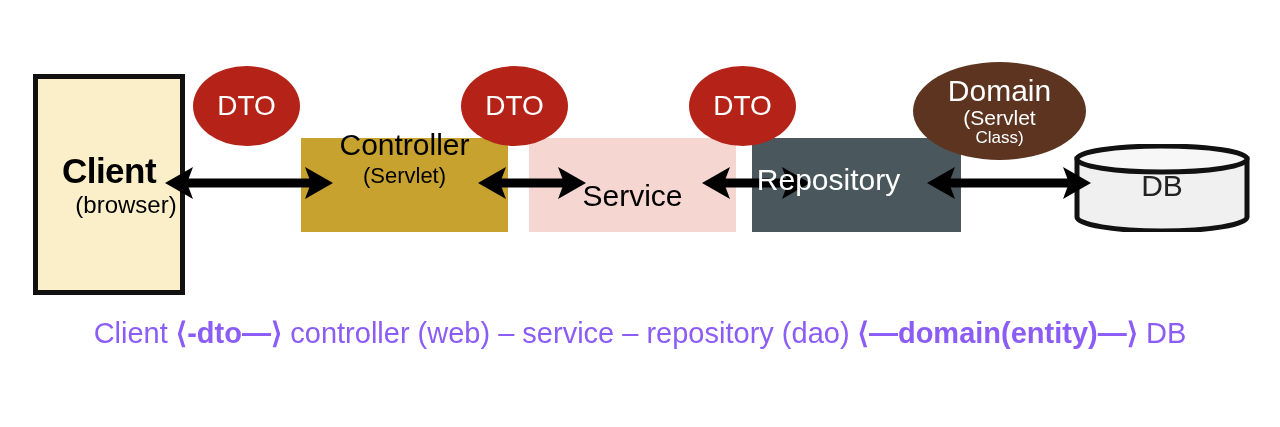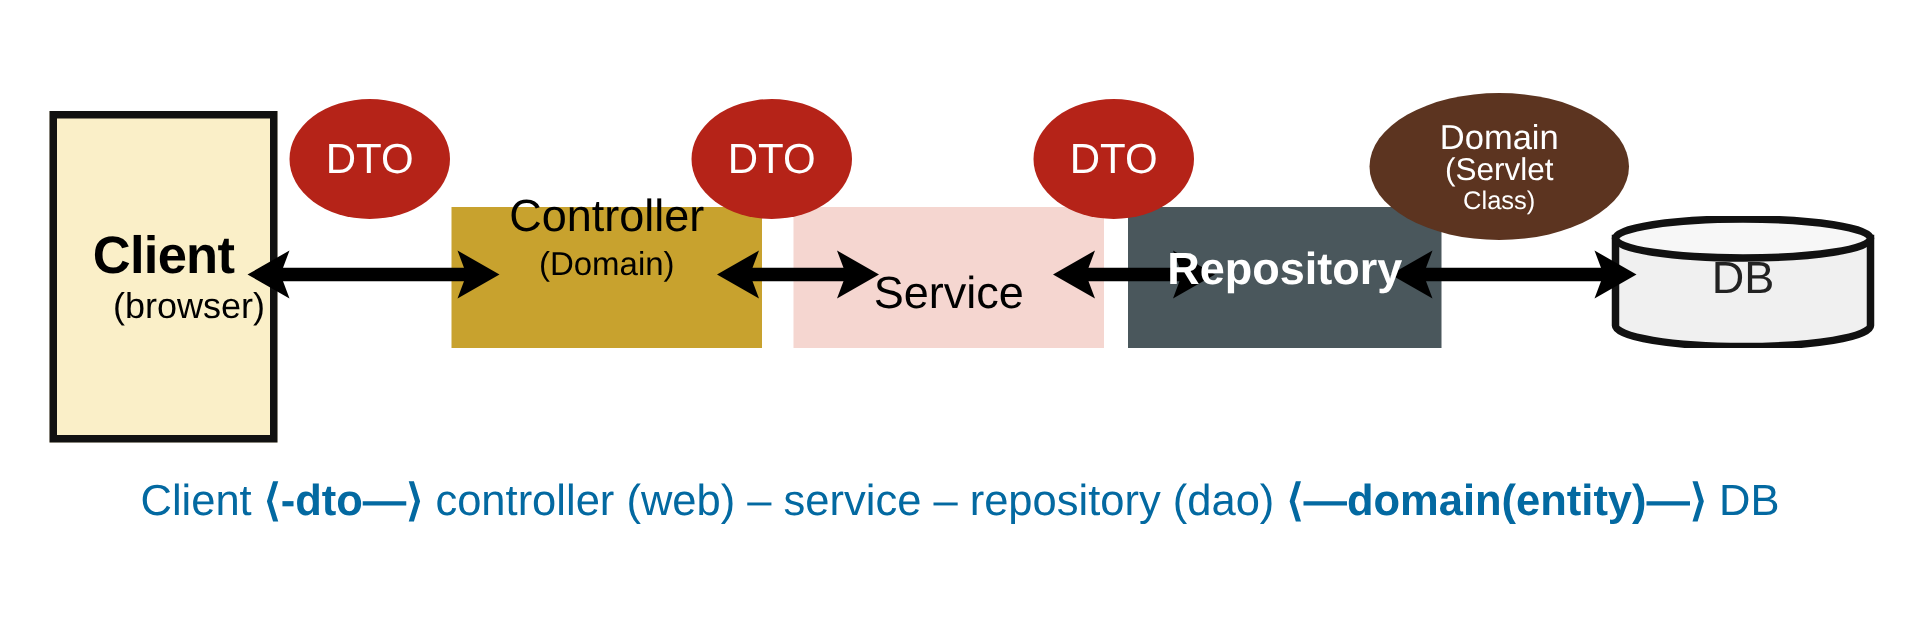--- a/index.html
+++ b/index.html
@@ -80,21 +80,21 @@
     line-height: 28px;
     white-space: nowrap;
   }
   #controller-label {
     left: 301px; top: 128px; width: 207px; color: #000000;
   }
   #service-label {
     left: 529px; top: 179px; width: 207px; color: #000000;
   }
   #repository-label {
-    left: 752px; top: 163px; width: 209px; color: #ffffff; font-weight: bold;
+    left: 724px; top: 163px; width: 209px; color: #ffffff;
   }
 
   
   #db-shape {
     position: absolute;
     left: 1073px;
     top: 144px;
     width: 178px;
     height: 88px;
     z-index: 4;
@@ -133,40 +133,40 @@
   #dto-3 { left: 689px; }
 
   #domain-ellipse {
     left: 913px;
     top: 62px;
     width: 173px;
     height: 98px;
     background: #5c3420;
     line-height: 1.05;
   }
-  #domain-ellipse .l1 { font-size: 23px; display: block; }
+  #domain-ellipse .l1 { font-size: 30px; display: block; }
   #domain-ellipse .l2 { font-size: 21px; display: block; }
   #domain-ellipse .l3 { font-size: 17px; display: block; }
 
   
   .arrow {
     position: absolute;
     z-index: 7;
     height: 44px;
   }
 
   
   #caption {
     position: absolute;
     left: 0;
     top: 316px;
     width: 1280px;
     text-align: center;
     font-size: 29px;
-    color: #0369a1;
+    color: #8b5cf6;
     white-space: nowrap;
   }
   #caption .bold {
     font-weight: bold;
   }
 </style>
 </head>
 <body>
 
 <div id="stage">
@@ -176,21 +176,21 @@
     <div class="l1">Client</div>
     <div class="l2">(browser)</div>
   </div>
 
   <div class="node layer-box" id="controller-box"></div>
   <div class="node layer-box" id="service-box"></div>
   <div class="node layer-box" id="repository-box"></div>
 
   <div class="layer-label" id="controller-label">
     <div class="l1">Controller</div>
-    <div class="l2">(Domain)</div>
+    <div class="l2">(Servlet)</div>
   </div>
   <div class="layer-label" id="service-label">
     <div class="l1">Service</div>
   </div>
   <div class="layer-label" id="repository-label">
     <div class="l1">Repository</div>
   </div>
 
   <div id="db-shape">
     <svg width="178" height="88" viewBox="0 0 178 88">

